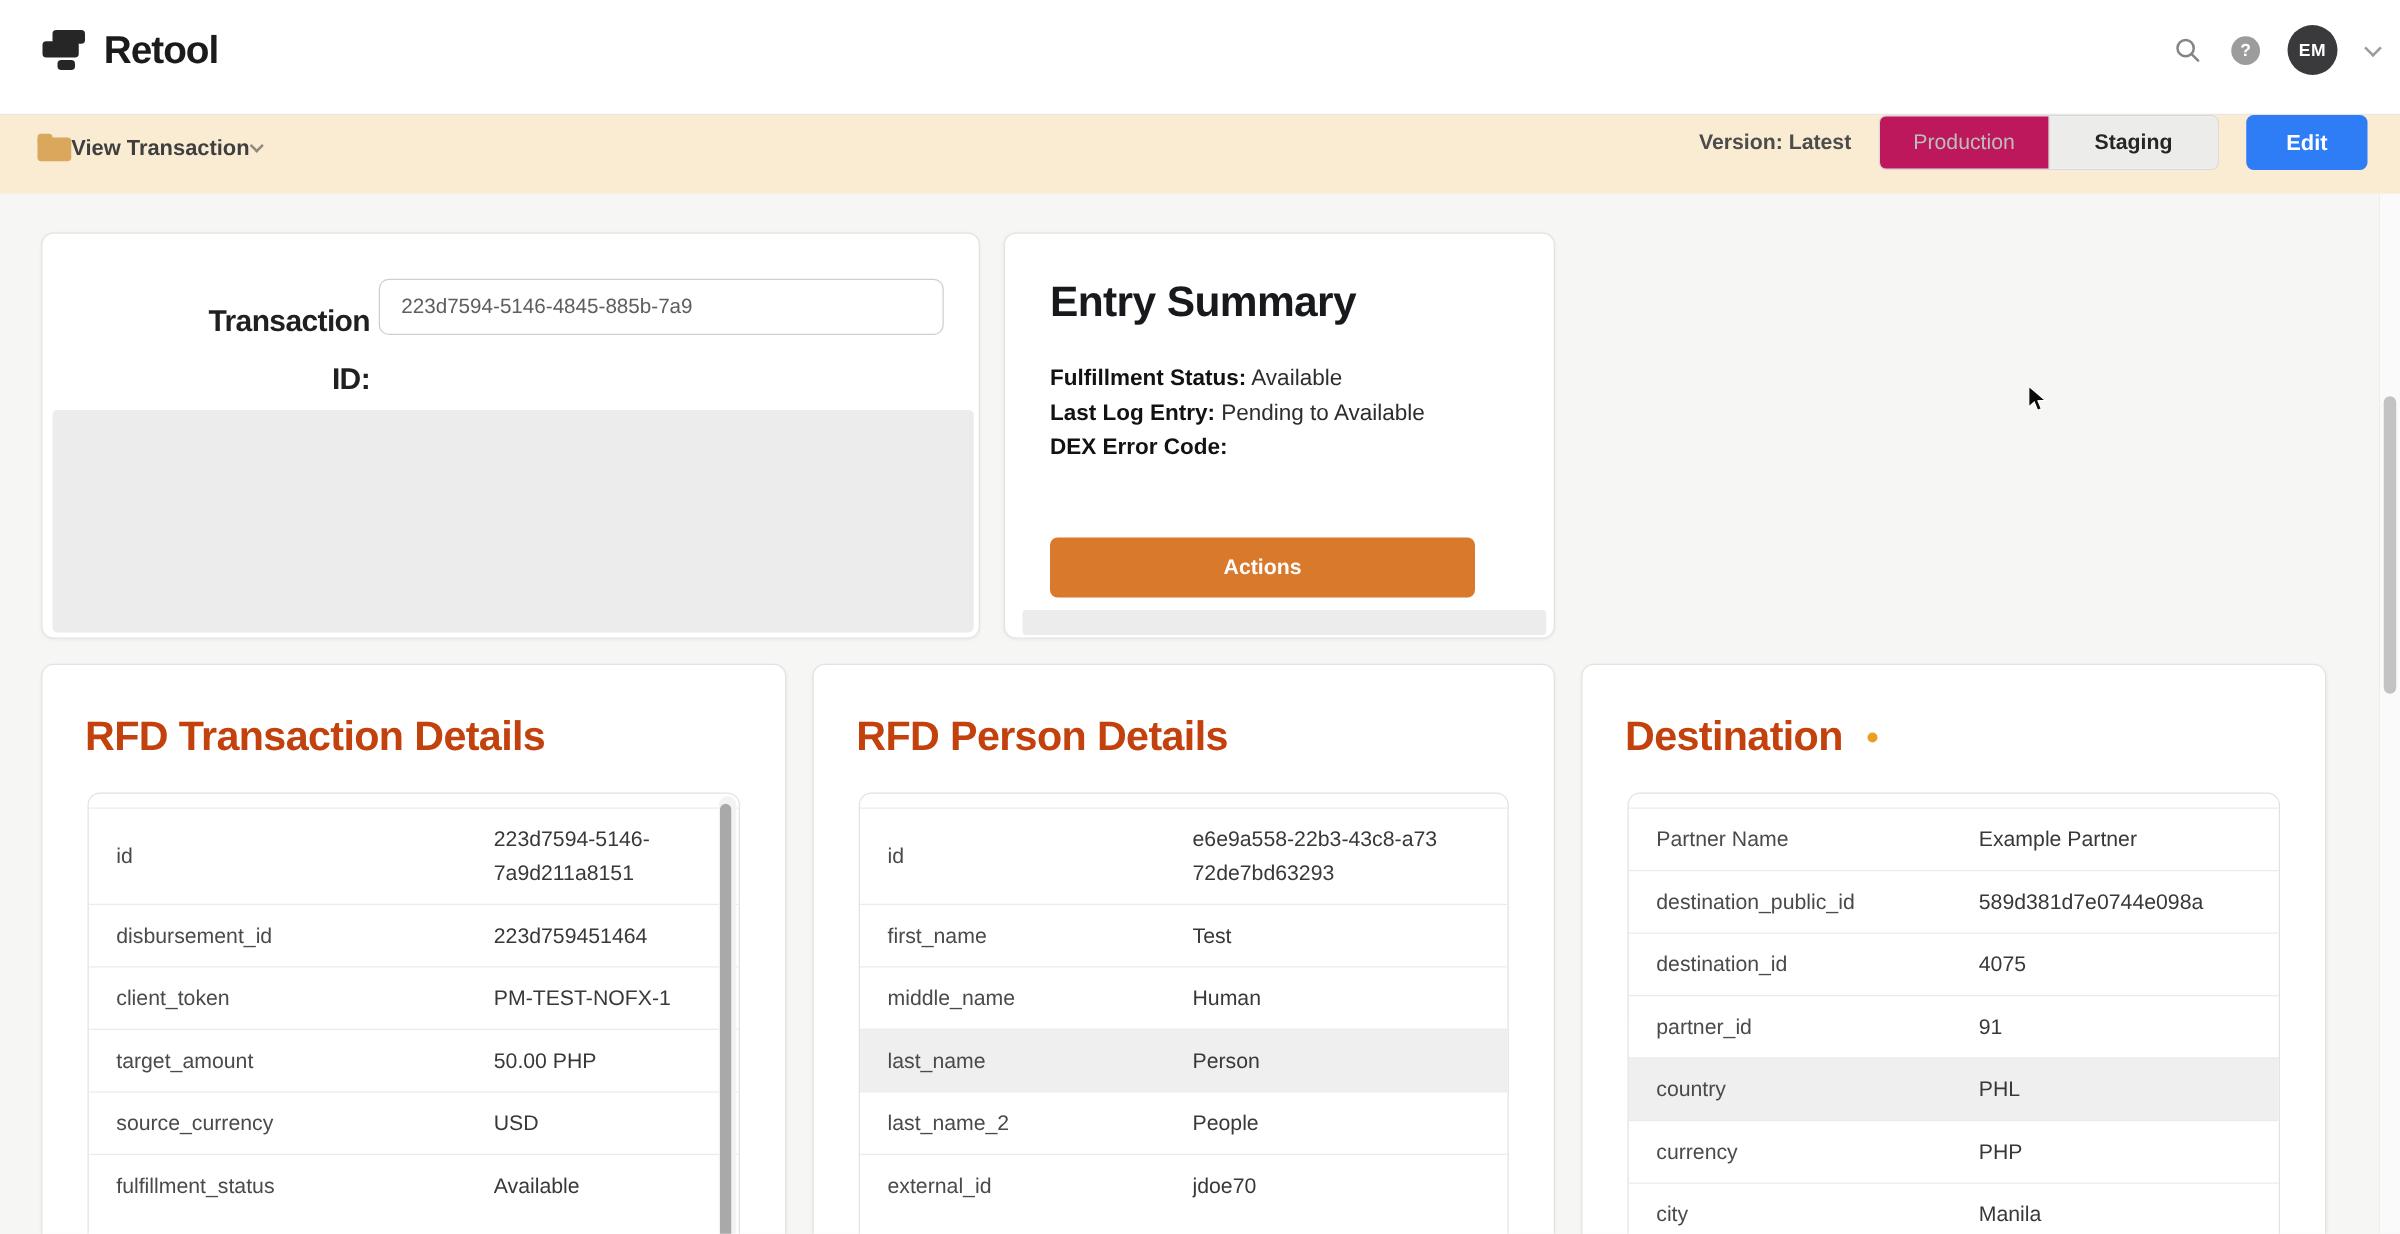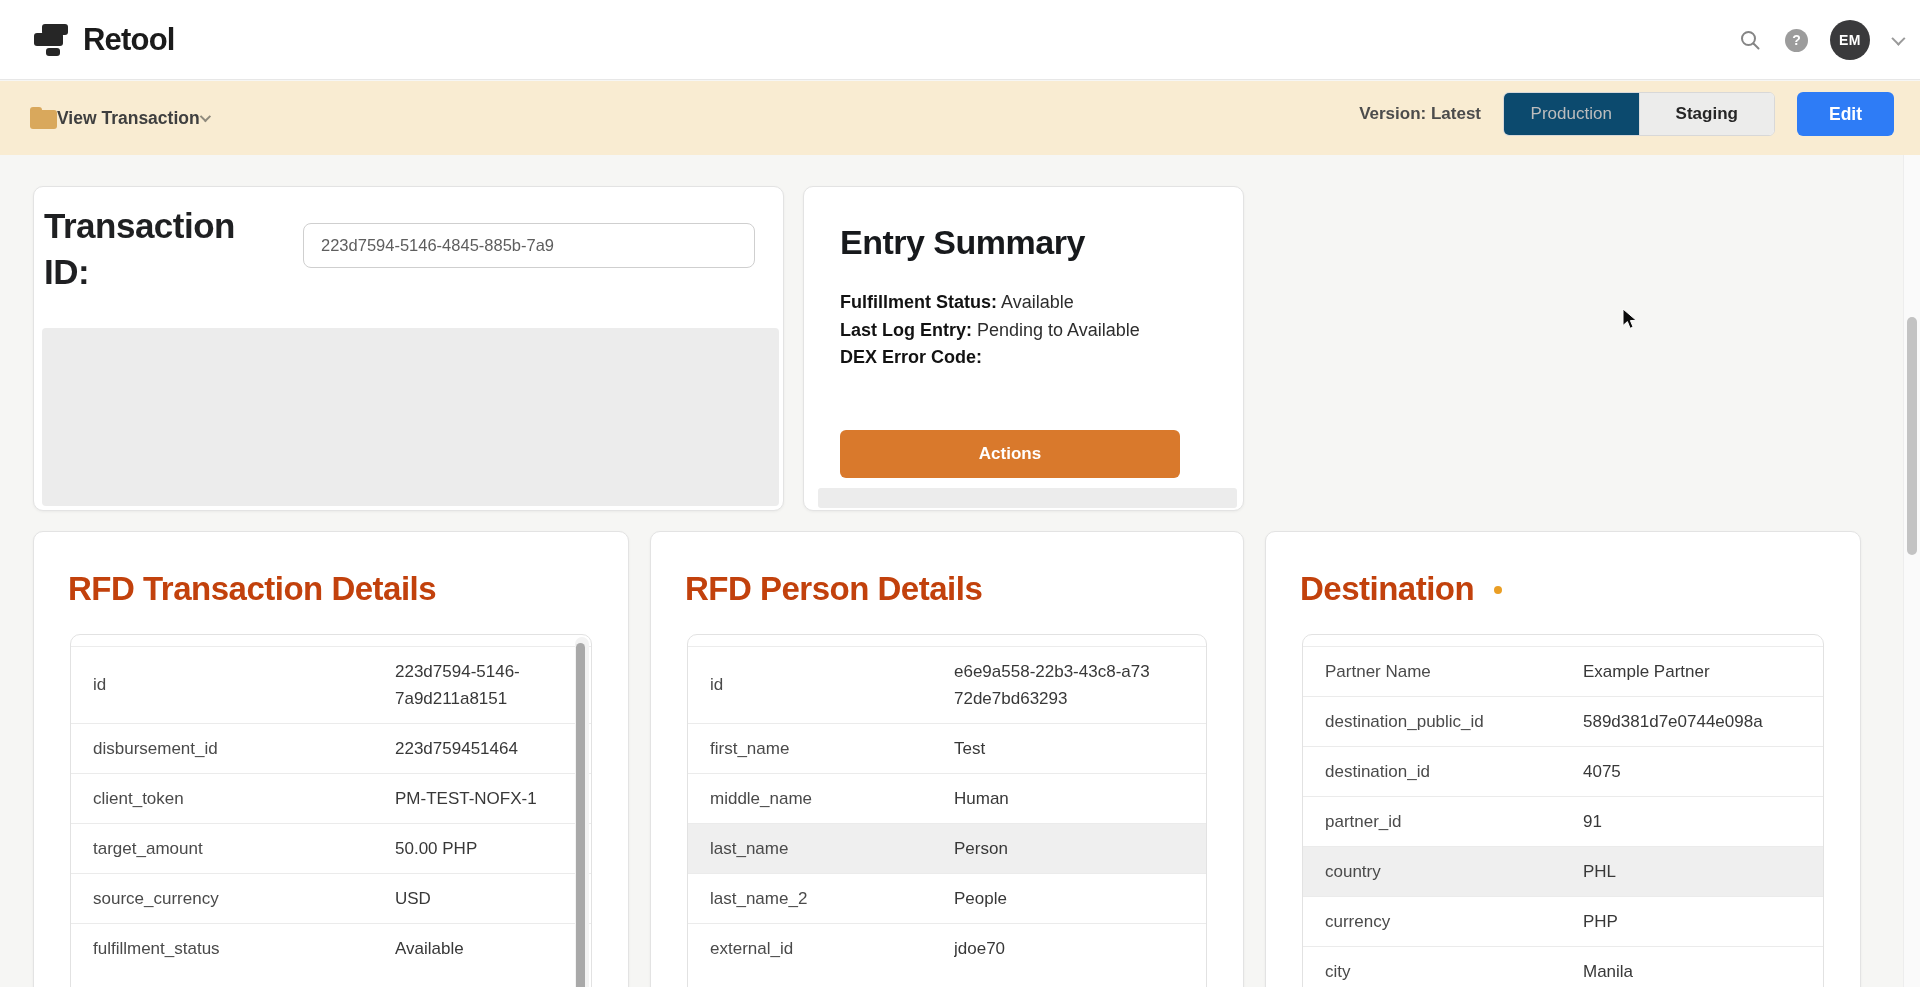--- a/index.html
+++ b/index.html
@@ -1,20 +1,20 @@
 <!DOCTYPE html>
 <html><head>
 <meta charset="utf-8">
 <style>
   * { margin:0; padding:0; box-sizing:border-box; }
   html,body { width:1920px; height:987px; overflow:hidden; }
   body { position:relative; background:#f6f6f4; font-family:"Liberation Sans", sans-serif; color:#222; }
 
   
-  .topbar { position:absolute; left:0; top:0; width:1920px; height:80px; background:#fff; border-bottom:1px solid #e7e7e7; z-index:5; }
+  .topbar { position:absolute; left:0; top:0; width:1920px; height:92px; background:#fff; border-bottom:1px solid #e7e7e7; z-index:5; }
   .logo-wrap { position:absolute; left:33px; top:20px; display:flex; align-items:center; gap:12px; }
   .logo-icon { position:relative; width:38px; height:40px; }
   .logo-icon i { position:absolute; background:#262626; border-radius:3px; }
   .logo-icon .b1 { left:9px; top:4px; width:26px; height:11px; }
   .logo-icon .b2 { left:1px; top:13px; width:29px; height:13px; }
   .logo-icon .b3 { left:13px; top:28px; width:14px; height:8px; }
   .logo-text { font-size:31px; font-weight:700; color:#1b1b1b; letter-spacing:-0.8px; }
   .topbar-right { position:absolute; right:18px; top:0; height:80px; display:flex; align-items:center; gap:22px; }
   .icon-btn { width:26px; height:26px; display:flex; align-items:center; justify-content:center; cursor:pointer; }
   .help-circle { width:23px; height:23px; border-radius:50%; background:#9c9c9c; color:#fff; font-size:14px; font-weight:700; display:flex; align-items:center; justify-content:center; }
@@ -26,33 +26,33 @@
   .toolbar-left { position:absolute; left:30px; top:0; height:74px; display:flex; align-items:center; cursor:pointer; }
   .folder-icon { width:27px; height:22px; position:relative; }
   .folder-icon .back { position:absolute; left:0; top:3px; width:27px; height:19px; background:#d9a85c; border-radius:3px; }
   .folder-icon .tab { position:absolute; left:0; top:0; width:12px; height:7px; background:#d9a85c; border-radius:3px 3px 0 0; }
   .app-name { font-size:17.5px; font-weight:700; color:#3f3f3f; }
   .chev-sm { width:8px; height:8px; border-right:2px solid #8f8a7d; border-bottom:2px solid #8f8a7d; transform:rotate(45deg) translateY(-2px); }
   .toolbar-right { position:absolute; right:26px; top:0; height:66px; display:flex; align-items:center; gap:22px; }
   .version-label { font-size:17px; font-weight:600; color:#4c4c4c; }
   .segmented { display:flex; width:272px; height:44px; border:1px solid #d8d8d8; border-radius:6px; overflow:hidden; background:#fff; }
   .seg { flex:1; display:flex; align-items:center; justify-content:center; font-size:17px; cursor:pointer; }
-  .seg-production { background:#0c4a6e; color:#bdbdbd; }
+  .seg-production { background:#be185d; color:#bdbdbd; }
   .seg-staging { background:#ececeb; color:#262626; font-weight:700; border-left:1px solid #dcdcdc; }
   .edit-btn { width:97px; height:44px; background:#2e7cf6; border-radius:6px; color:#fff; font-size:17.5px; font-weight:700; display:flex; align-items:center; justify-content:center; cursor:pointer; }
 
   
   .panel { position:absolute; background:#fff; border:1px solid #e3e3e3; border-radius:10px; box-shadow:0 1px 3px rgba(0,0,0,0.05); }
   .p-txn   { left:33px;   top:186px; width:751px; height:325px; }
   .p-status{ left:803px;  top:186px; width:441px; height:325px; }
   .p-t0 { left:33px;   top:531px; width:596px; height:560px; }
   .p-t1 { left:650px;  top:531px; width:594px; height:560px; }
   .p-t2 { left:1265px; top:531px; width:596px; height:560px; }
 
-  .txn-heading { position:absolute; left:10px; top:16px; width:252px; text-align:left; font-size:35px; font-weight:700; color:#1f2022; line-height:46px; letter-spacing:-0.5px; }
+  .txn-heading { position:absolute; left:10px; top:48px; width:252px; text-align:right; font-size:24px; font-weight:700; color:#1f2022; line-height:46px; letter-spacing:-0.5px; }
   .txn-input { position:absolute; left:269px; top:36px; width:452px; height:45px; border:1px solid #cfcfcf; border-radius:8px; font-family:"Liberation Sans", sans-serif; font-size:16.5px; color:#5e5e5e; padding:0 17px; background:#fff; outline:none; }
   .txn-redaction { position:absolute; left:8px; top:141px; right:4px; bottom:4px; background:#ececec; border-radius:4px; }
 
   .status-title { position:absolute; left:36px; top:36px; font-size:34px; font-weight:700; color:#17191c; letter-spacing:-0.5px; }
   .status-lines { position:absolute; left:36px; top:102px; font-size:18px; line-height:27.5px; color:#2d2d2d; }
   .status-lines b { color:#121212; }
   .actions-btn { position:absolute; left:36px; top:243px; width:340px; height:48px; background:#d9792c; border-radius:6px; color:#fff; font-size:17px; font-weight:700; display:flex; align-items:center; justify-content:center; cursor:pointer; }
   .status-redaction { position:absolute; left:14px; right:6px; bottom:2px; height:20px; background:#ececec; border-radius:3px; }
 
   .detail-title { position:absolute; left:34px; top:38px; font-size:33px; font-weight:700; color:#c2410c; letter-spacing:-0.5px; white-space:nowrap;text-align:center; }

